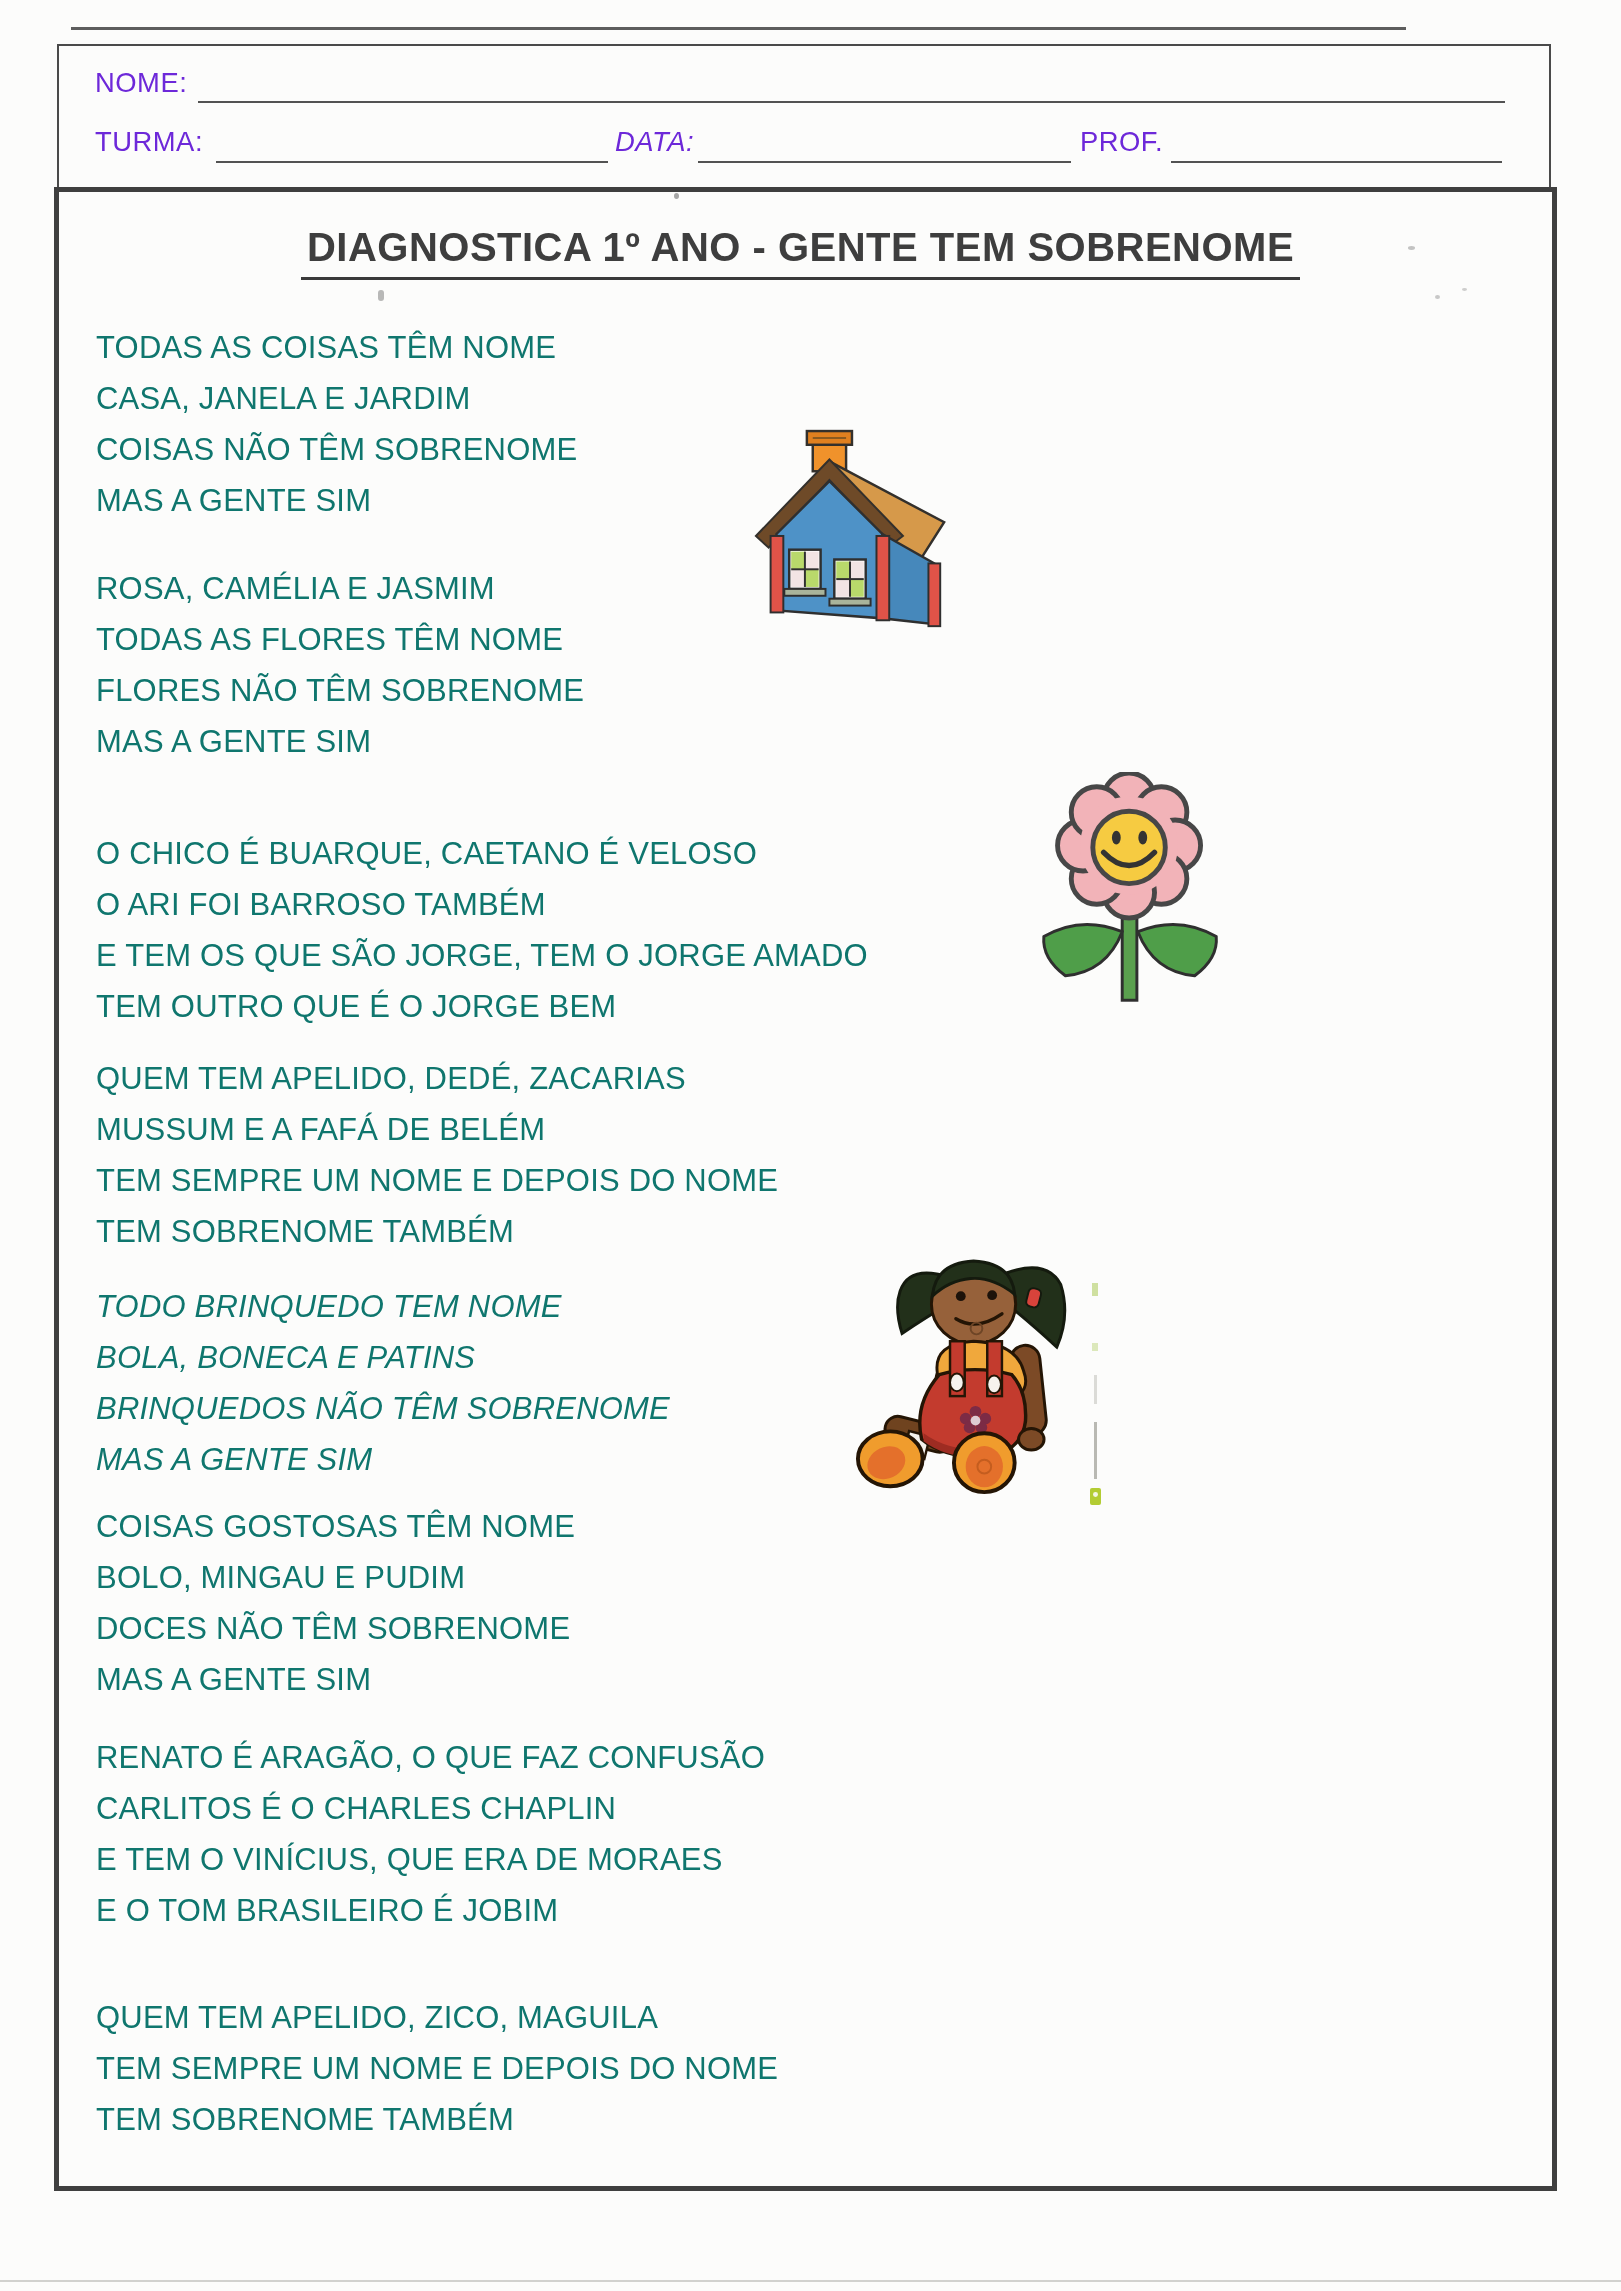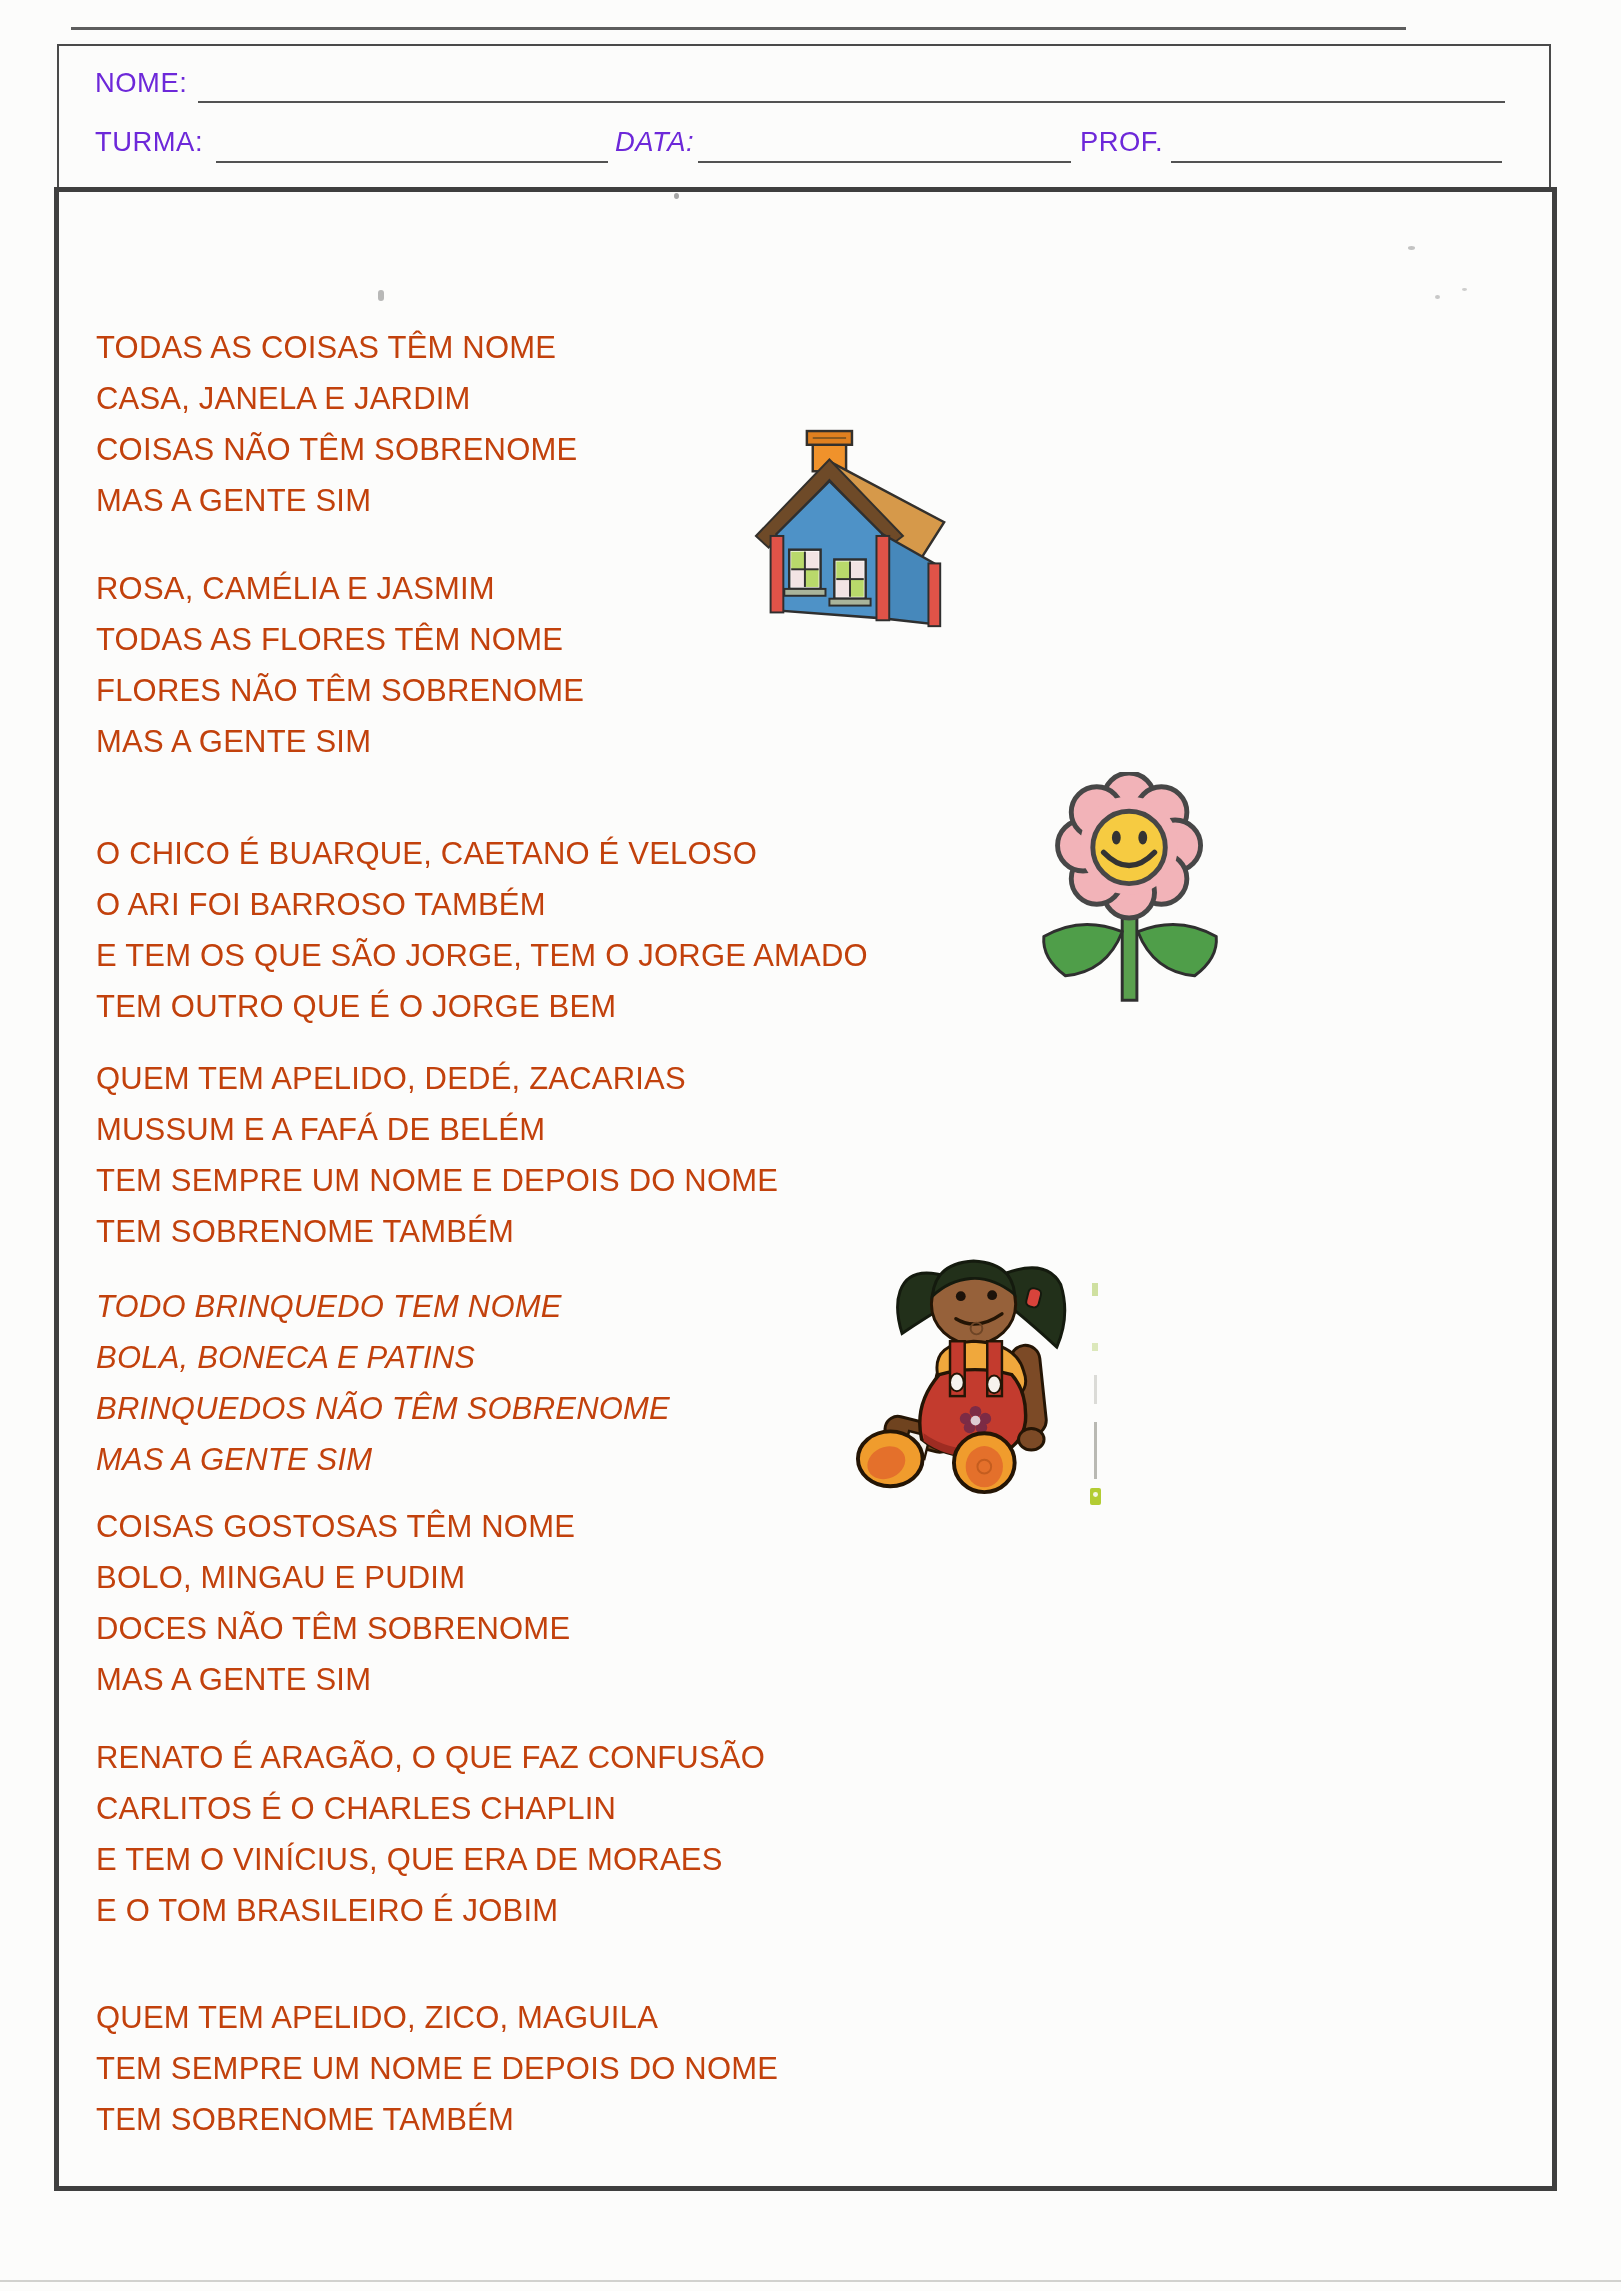--- a/index.html
+++ b/index.html
@@ -13,21 +13,21 @@
   .header-box{left:57px;top:44px;width:1490px;height:143px;border:2.9px solid #4a4a4a;border-bottom:none;background:transparent;}
   .main-box{left:54px;top:187px;width:1493px;height:1994px;border:5.9px solid #3f3f3f;background:transparent;}
   
   .field-label{font-size:27.4px;line-height:29px;color:#6d28d9;letter-spacing:0.5px;white-space:nowrap;}
   .fill-line{height:2px;background:#525252;}
   
   .title-wrap{left:54px;top:225px;width:1493px;text-align:center;}
   .title{display:inline-block;font-size:40px;font-weight:bold;letter-spacing:0.5px;color:#3e3e3e;
          padding:0 5.9px 6.9px 5.9px;border-bottom:3.9px solid #3a3a3a;white-space:nowrap;}
   
-  .stanza{left:96px;width:1078px;font-size:31px;line-height:51px;color:#c2410c;letter-spacing:0.2px;}
+  .stanza{left:96px;width:1078px;font-size:31px;line-height:51px;color:#0f766e;letter-spacing:0.2px;}
   .stanza span{display:block;white-space:nowrap;}
   
   .speck{background:#8a8a8a;border-radius:50%;}
   
   .wm{left:1090px;top:1257px;width:11.8px;height:249px;}
   .wm .seg{position:absolute;left:3.9px;width:2.9px;background:#b9b9b3;}
   .wm .green-dash{position:absolute;left:2px;width:5.9px;background:#cfe0a0;}
   .wm .logo{position:absolute;left:0;top:231px;width:10.8px;height:16.7px;background:#b3cc33;border-radius:2px;}
   .wm .logo i{position:absolute;left:2.9px;top:3.9px;width:4.9px;height:4.9px;background:#f3f6e3;border-radius:50%;}
 </style>
@@ -47,20 +47,23 @@
   <div class="abs fill-line" style="left:216px;top:161px;width:392px;"></div>
 
   <div class="abs field-label" style="left:615px;top:127px;font-style:italic;">DATA:</div>
   <div class="abs fill-line" style="left:698px;top:161px;width:373px;"></div>
 
   <div class="abs field-label" style="left:1080px;top:127px;">PROF.</div>
   <div class="abs fill-line" style="left:1171px;top:161px;width:331px;"></div>
 
   <div class="abs main-box"></div>
 
+  <div class="abs title-wrap">
+    <span class="title">DIAGNOSTICA 1º ANO - GENTE TEM SOBRENOME</span>
+  </div>
 
   <div class="abs speck" style="left:674px;top:193px;width:4.9px;height:5.9px;opacity:.75;"></div>
   <div class="abs speck" style="left:378px;top:290px;width:5.9px;height:10.8px;opacity:.6;border-radius:2.9px;"></div>
   <div class="abs speck" style="left:1408px;top:246px;width:6.9px;height:3.9px;opacity:.5;"></div>
   <div class="abs speck" style="left:1435px;top:295px;width:4.9px;height:3.9px;opacity:.45;"></div>
   <div class="abs speck" style="left:1462px;top:288px;width:4.9px;height:2.9px;opacity:.4;"></div>
 
   <div class="abs stanza" style="top:322px;">
     <span>TODAS AS COISAS TÊM NOME</span>
     <span>CASA, JANELA E JARDIM</span>

